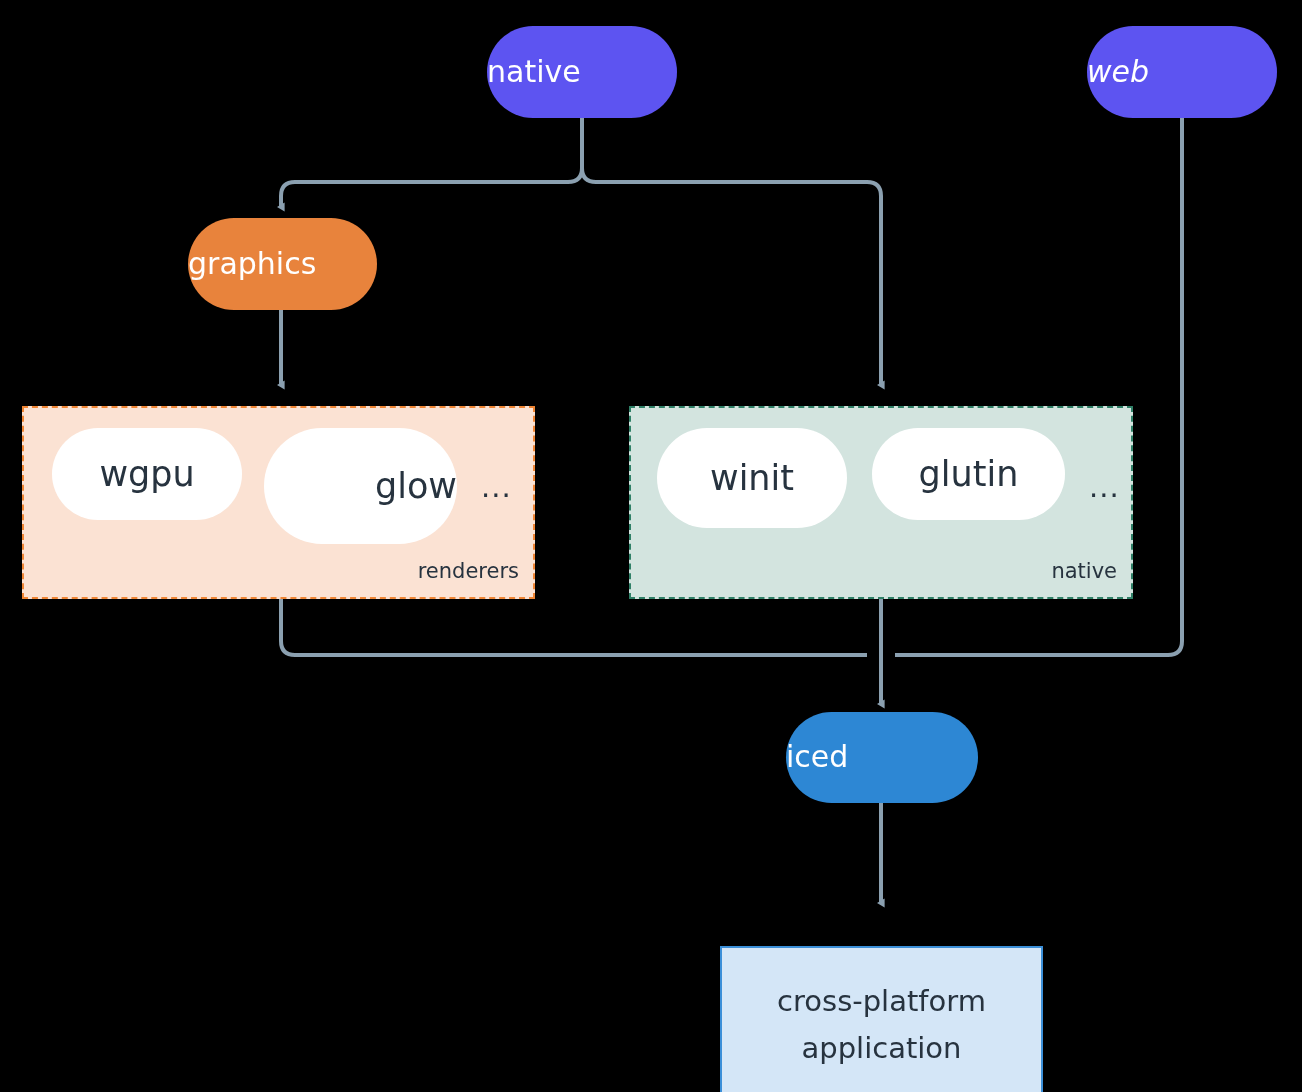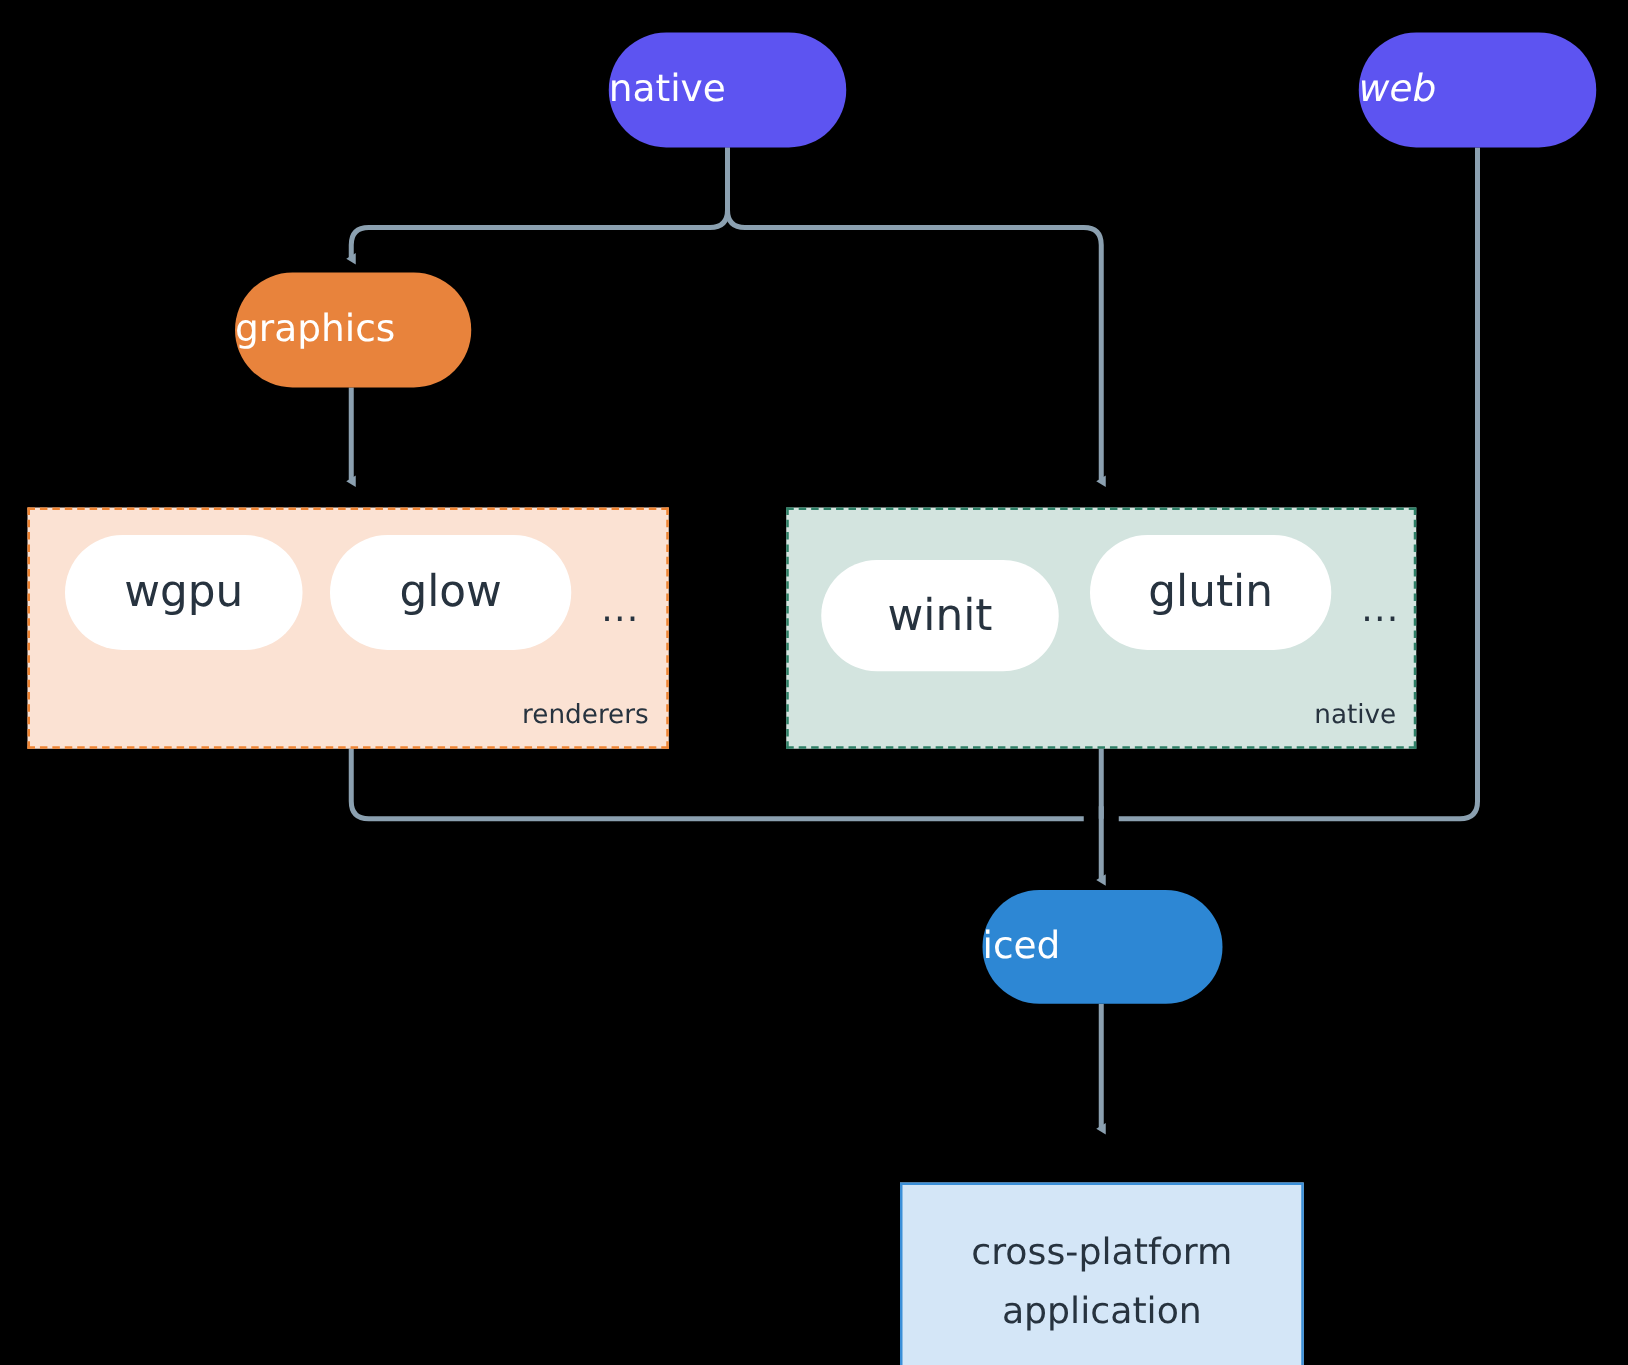--- a/index.html
+++ b/index.html
@@ -131,29 +131,29 @@
   </div>
 
   <div class="node pill pill-graphics" style="left:188px; top:218px; width:189px; height:92px;">
     <span>graphics</span>
   </div>
 
   <div class="group-box group-renderers" style="left:22px; top:406px; width:513px; height:193px;">
     <div class="leaf-pill" style="left:28px; top:20px; width:190px; height:92px;">
       <span>wgpu</span>
     </div>
-    <div class="leaf-pill" style="left:240px; top:20px; width:193px; height:92px;">
+    <div class="leaf-pill" style="left:240px; top:20px; width:193px; height:116px;justify-content:flex-end;">
       <span>glow</span>
     </div>
     <span class="ellipsis" style="left:457px; top:62px;">...</span>
     <span class="group-label" style="right:14px; bottom:14px;">renderers</span>
   </div>
 
   <div class="group-box group-shells" style="left:629px; top:406px; width:504px; height:193px;">
-    <div class="leaf-pill" style="left:26px; top:20px; width:190px; height:89px;margin-top:20px;">
+    <div class="leaf-pill" style="left:26px; top:20px; width:190px; height:100px;">
       <span>winit</span>
     </div>
     <div class="leaf-pill" style="left:241px; top:20px; width:193px; height:92px;">
       <span>glutin</span>
     </div>
     <span class="ellipsis" style="left:458px; top:62px;">...</span>
     <span class="group-label" style="right:14px; bottom:14px;">native</span>
   </div>
 
   <div class="node pill pill-iced" style="left:786px; top:712px; width:192px; height:91px;">

